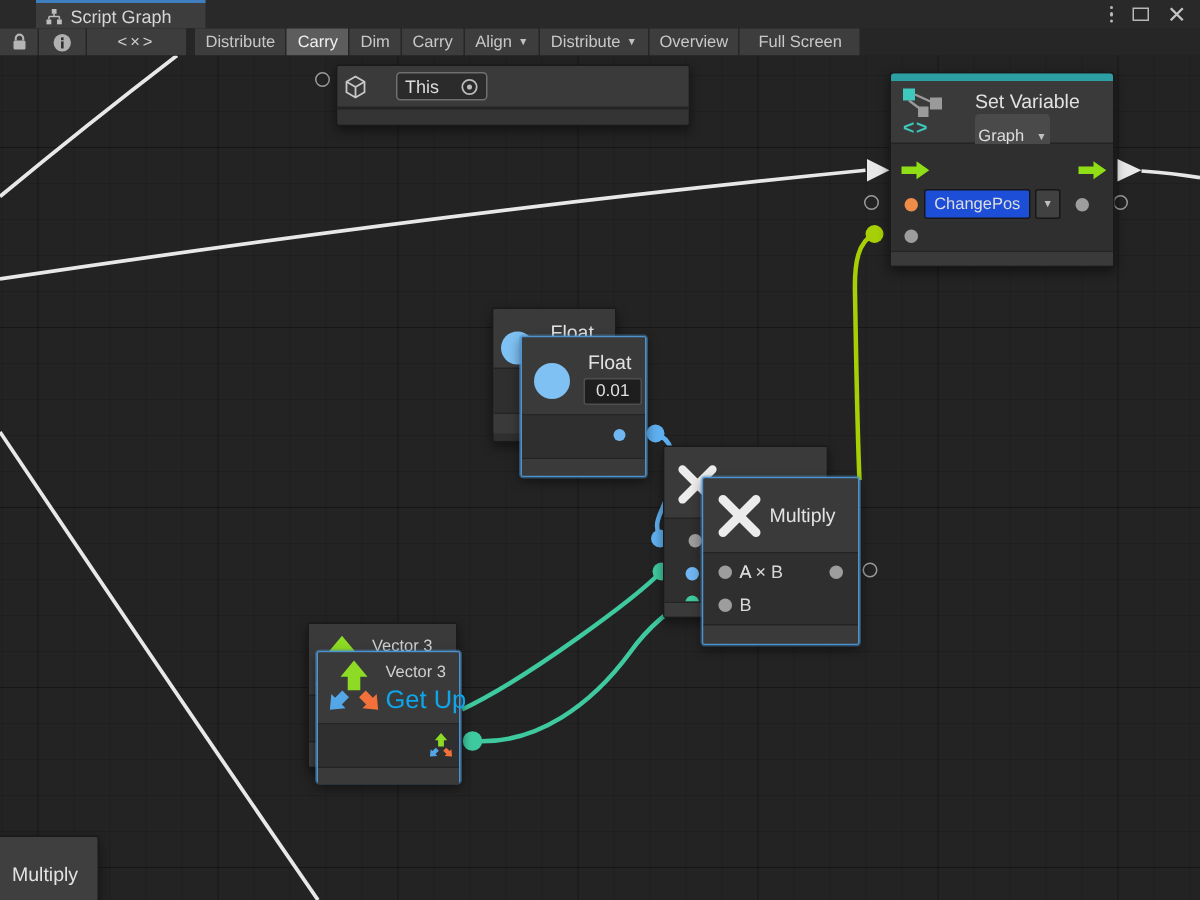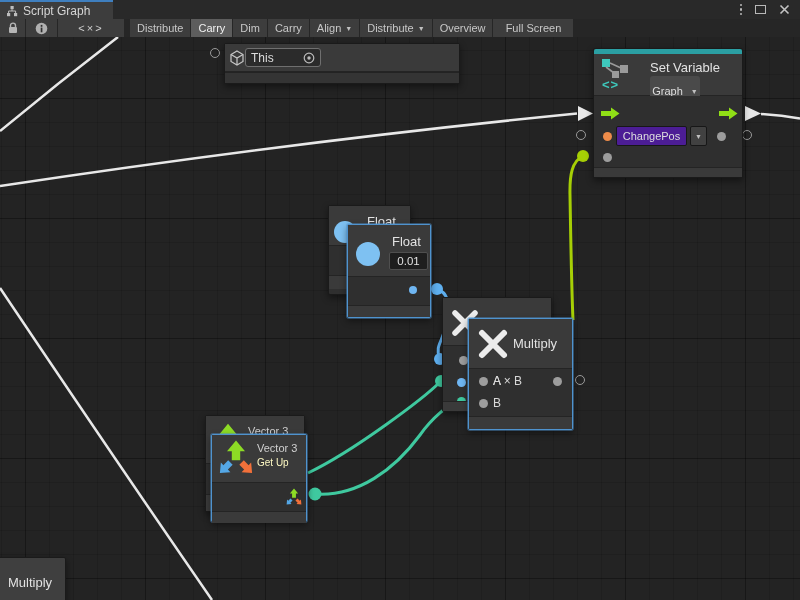--- a/index.html
+++ b/index.html
@@ -4,21 +4,21 @@
 <style>
   * { margin:0; padding:0; box-sizing:border-box; }
   html,body { width:800px; height:600px; overflow:hidden; background:#232323;
               font-family:"Liberation Sans", sans-serif; }
   #app { position:relative; width:800px; height:600px; background:#232323; }
 
   
   .titlebar { position:absolute; left:0; top:0; width:800px; height:19px;
               background:#292929; display:flex; align-items:stretch; }
   .tab { width:113px; background:#3d3d3d; border-top:2px solid #3f7fbf;
-         display:flex; align-items:center; gap:5px; padding:0 6px; }
+         display:flex; align-items:center; gap:5px; padding:0 6px;margin-left:24px; }
   .tab-label { font-size:12px; color:#d6d6d6; white-space:nowrap; }
   .win-controls { margin-left:auto; display:flex; align-items:center; gap:13px; padding-right:10px; }
   .kebab { display:flex; flex-direction:column; gap:2px; }
   .kebab i { width:2.5px; height:2.5px; border-radius:50%; background:#b8b8b8; }
   .winbox { width:11px; height:9px; border:1.6px solid #b8b8b8; }
 
   
   .toolbar { position:absolute; left:0; top:19px; width:810px; height:18px;
              background:#262626; display:flex; align-items:stretch; gap:1px; }
   .tseg { background:#3d3d3d; color:#c8c8c8; font-size:11px; display:flex;
@@ -45,37 +45,37 @@
   .wires { position:absolute; left:0; top:0; }
 
   
   .node { position:absolute; background:#2f2f2f; border:1px solid #1a1a1a; border-radius:2px;
           box-shadow:0 3px 7px rgba(0,0,0,.45); }
   .node.selected { border:1px solid #4f93ce; box-shadow:0 0 0 1px rgba(79,147,206,.45), 0 3px 7px rgba(0,0,0,.45); }
   .nhead { background:#3a3a3a; border-bottom:1px solid #242424; position:relative; }
   .nbody { background:#2f2f2f; position:relative; }
   .nfoot { background:#3a3a3a; border-top:1px solid #242424; position:relative; }
   .ntitle { color:#e2e2e2; font-size:13px; position:absolute; white-space:nowrap; }
-  .nsub   { color:#fef9c3; font-size:10px; position:absolute; white-space:nowrap; }
+  .nsub   { color:#0ea5e9; font-size:17px; position:absolute; white-space:nowrap; }
   .small-title { color:#d0d0d0; font-size:11px; position:absolute; white-space:nowrap; }
   .dot { position:absolute; width:9px; height:9px; border-radius:50%; }
   .dot.gray   { background:#9d9d9d; }
   .dot.orange { background:#ee8c4a; }
   .dot.blue   { background:#6fb6f2; }
   .dot.teal   { background:#3fc99f; }
   .ring { position:absolute; width:10px; height:10px; border-radius:50%;
           border:1.6px solid #9a9a9a; background:transparent; }
   .bigcircle { position:absolute; border-radius:50%; background:#7ec1f2; }
   .valuebox { position:absolute; background:#1e1e1e; border:1px solid #4f4f4f; border-radius:2px;
               color:#e0e0e0; font-size:11.5px; text-align:center; line-height:16px; }
   .fieldbox { position:absolute; background:#2b2b2b; border:1px solid #6f6f6f; border-radius:3px;
               color:#dddddd; font-size:12px; display:flex; align-items:center; padding:0 5px; }
   .ddbtn { position:absolute; background:#4a4a4a; border-radius:3px; color:#dedede; font-size:11px;
            display:flex; align-items:center; justify-content:center; gap:4px; }
-  .ddbox { position:absolute; background:#4c1d95; border:1px solid #171717; border-radius:2px;
+  .ddbox { position:absolute; background:#1d4ed8; border:1px solid #171717; border-radius:2px;
            color:#dedede; font-size:11px; display:flex; align-items:center; justify-content:center; }
   .ddarrow { position:absolute; background:#414141; border:1px solid #171717; border-radius:2px;
              display:flex; align-items:center; justify-content:center; }
   .plabel { position:absolute; color:#d8d8d8; font-size:12px; white-space:nowrap; }
   .tealbar { height:5px; background:#2b9fa3; border-radius:2px 2px 0 0; }
   .vslot { background:#343434; border-top:1px solid #232323; }
 </style>
 </head>
 <body>
 
@@ -166,21 +166,21 @@
     <div class="ring" style="left:576px; top:93px"></div>
     <div class="ring" style="left:742px; top:93px"></div>
     <div class="ring" style="left:575px; top:338px"></div>
 
     <div class="node" style="left:224px; top:6px; width:236px; height:41px">
       <div class="nhead" style="height:28px">
         <svg width="16" height="16" style="position:absolute; left:4px; top:6px">
           <path d="M8,1 L14,4.5 V11.5 L8,15 L2,11.5 V4.5 Z" stroke="#c8c8c8" stroke-width="1.2" fill="none"></path>
           <path d="M2,4.5 L8,8 L14,4.5 M8,8 V15" stroke="#c8c8c8" stroke-width="1.2" fill="none"></path>
         </svg>
-        <div class="fieldbox" style="left:20px; top:4px; width:76px; height:19px">
+        <div class="fieldbox" style="left:39px; top:4px; width:61px; height:19px">
           <span>This</span>
           <svg width="12" height="12" style="margin-left:auto">
             <circle cx="6" cy="6" r="4.8" stroke="#bbbbbb" stroke-width="1.2" fill="none"></circle>
             <circle cx="6" cy="6" r="1.7" fill="#bbbbbb"></circle>
           </svg>
         </div>
       </div>
       <div class="vslot" style="height:11px"></div>
     </div>
 

